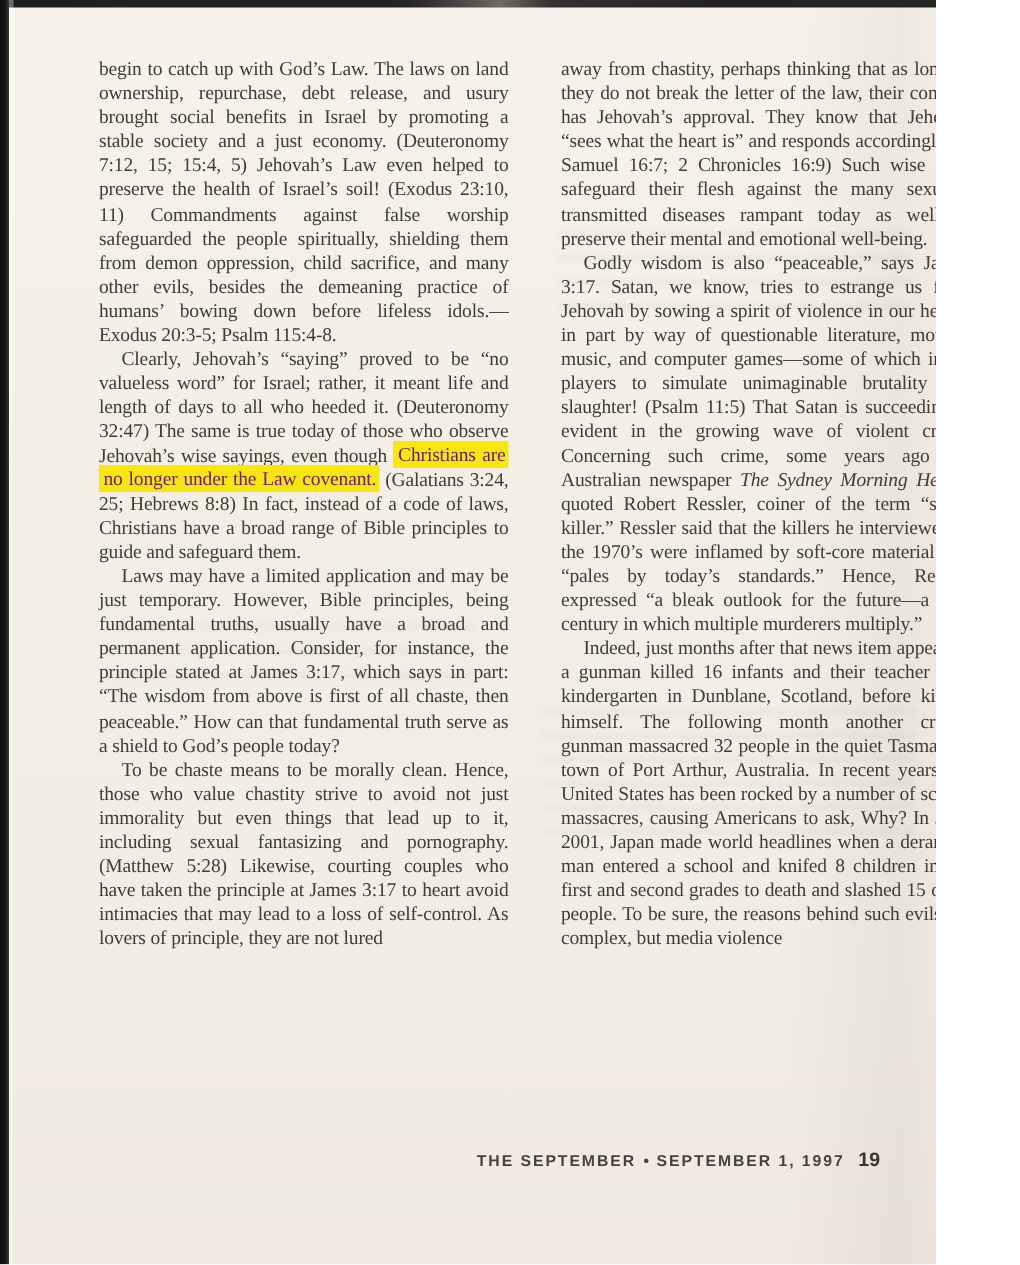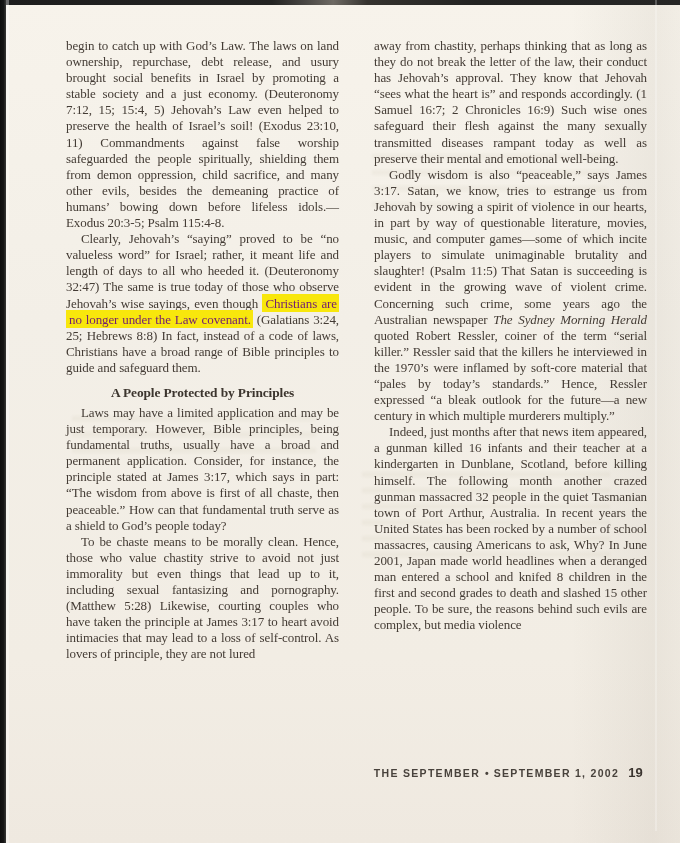--- a/index.html
+++ b/index.html
@@ -1,21 +1,21 @@
 <!DOCTYPE html>
 <html style="--hl: #f8e70c;"><head>
 <meta charset="utf-8">
 <style>
   :root { --hl: #f8e70c; }
   * { box-sizing: border-box; }
   html, body { margin: 0; padding: 0; background: #ffffff; }
 
   .page {
     position: relative;
-    width: 680px;
+    width: 624px;
     height: 843px;
     overflow: hidden;
     font-family: "Liberation Serif", serif;
     background:
       linear-gradient(90deg, rgba(0,0,0,0) 0%, rgba(0,0,0,0) 84%, rgba(110,100,85,0.07) 96%, rgba(110,100,85,0.04) 100%),
       linear-gradient(180deg, #f7f3eb 0%, #f3efe7 38%, #f2ede4 78%, #efe9e0 100%);
   }
 
   
   .edge-top {
@@ -113,28 +113,27 @@
   <div class="edge-left"></div>
   <div class="edge-left-sheen"></div>
   <div class="seam-right"></div>
   <div class="showthrough st-1"></div>
   <div class="showthrough st-2"></div>
   <div class="showthrough st-3"></div>
 
   <div class="col col-left">
     <p><span>begin to catch up with God’s Law. The laws on land ownership, repurchase, debt release, and usury brought social benefits in Israel by promoting a stable society and a just economy. (Deuteronomy 7:12, 15; 15:4, 5) Jehovah’s Law even helped to preserve the health of Israel’s soil! (Exodus 23:10, 11) Commandments against false worship safeguarded the people spiritually, shielding them from demon oppression, child sacrifice, and many other evils, besides the demeaning practice of humans’ bowing down before lifeless idols.—Exodus 20:3-5; Psalm 115:4-8.</span></p>
     <p class="ind"><span>Clearly, Jehovah’s “saying” proved to be “no valueless word” for Israel; rather, it meant life and length of days to all who heeded it. (Deuteronomy 32:47) The same is true today of those who observe Jehovah’s wise sayings, even though </span><mark class="hl">Christians are no longer under the Law covenant.</mark><span> (Galatians 3:24, 25; Hebrews 8:8) In fact, instead of a code of laws, Christians have a broad range of Bible principles to guide and safeguard them.</span></p>
-    <h2 class="section">A People Protected by Principles</h2>
     <p class="ind"><span>Laws may have a limited application and may be just temporary. However, Bible principles, being fundamental truths, usually have a broad and permanent application. Consider, for instance, the principle stated at James 3:17, which says in part: “The wisdom from above is first of all chaste, then peaceable.” How can that fundamental truth serve as a shield to God’s people today?</span></p>
     <p class="ind"><span>To be chaste means to be morally clean. Hence, those who value chastity strive to avoid not just immorality but even things that lead up to it, including sexual fantasizing and pornography. (Matthew 5:28) Likewise, courting couples who have taken the principle at James 3:17 to heart avoid intimacies that may lead to a loss of self-control. As lovers of principle, they are not lured</span></p>
   </div>
 
   <div class="col col-right">
     <p><span>away from chastity, perhaps thinking that as long as they do not break the letter of the law, their conduct has Jehovah’s approval. They know that Jehovah “sees what the heart is” and responds accordingly. (1 Samuel 16:7; 2 Chronicles 16:9) Such wise ones safeguard their flesh against the many sexually transmitted diseases rampant today as well as preserve their mental and emotional well-being.</span></p>
     <p class="ind"><span>Godly wisdom is also “peaceable,” says James 3:17. Satan, we know, tries to estrange us from Jehovah by sowing a spirit of violence in our hearts, in part by way of questionable literature, movies, music, and computer games—some of which incite players to simulate unimaginable brutality and slaughter! (Psalm 11:5) That Satan is succeeding is evident in the growing wave of violent crime. Concerning such crime, some years ago the Australian newspaper </span><span class="it">The Sydney Morning Herald</span><span> quoted Robert Ressler, coiner of the term “serial killer.” Ressler said that the killers he interviewed in the 1970’s were inflamed by soft-core material that “pales by today’s standards.” Hence, Ressler expressed “a bleak outlook for the future—a new century in which multiple murderers multiply.”</span></p>
     <p class="ind"><span>Indeed, just months after that news item appeared, a gunman killed 16 infants and their teacher at a kindergarten in Dunblane, Scotland, before killing himself. The following month another crazed gunman massacred 32 people in the quiet Tasmanian town of Port Arthur, Australia. In recent years the United States has been rocked by a number of school massacres, causing Americans to ask, Why? In June 2001, Japan made world headlines when a deranged man entered a school and knifed 8 children in the first and second grades to death and slashed 15 other people. To be sure, the reasons behind such evils are complex, but media violence</span></p>
   </div>
 
   <div class="footer">
-    <span>THE SEPTEMBER</span><span class="sep">•</span><span>SEPTEMBER 1, 2002</span><span class="pagenum">19</span>
+    <span>THE SEPTEMBER</span><span class="sep">•</span><span>SEPTEMBER 1, 1997</span><span class="pagenum">19</span>
   </div>
 
 </div>
 
 </body></html>

